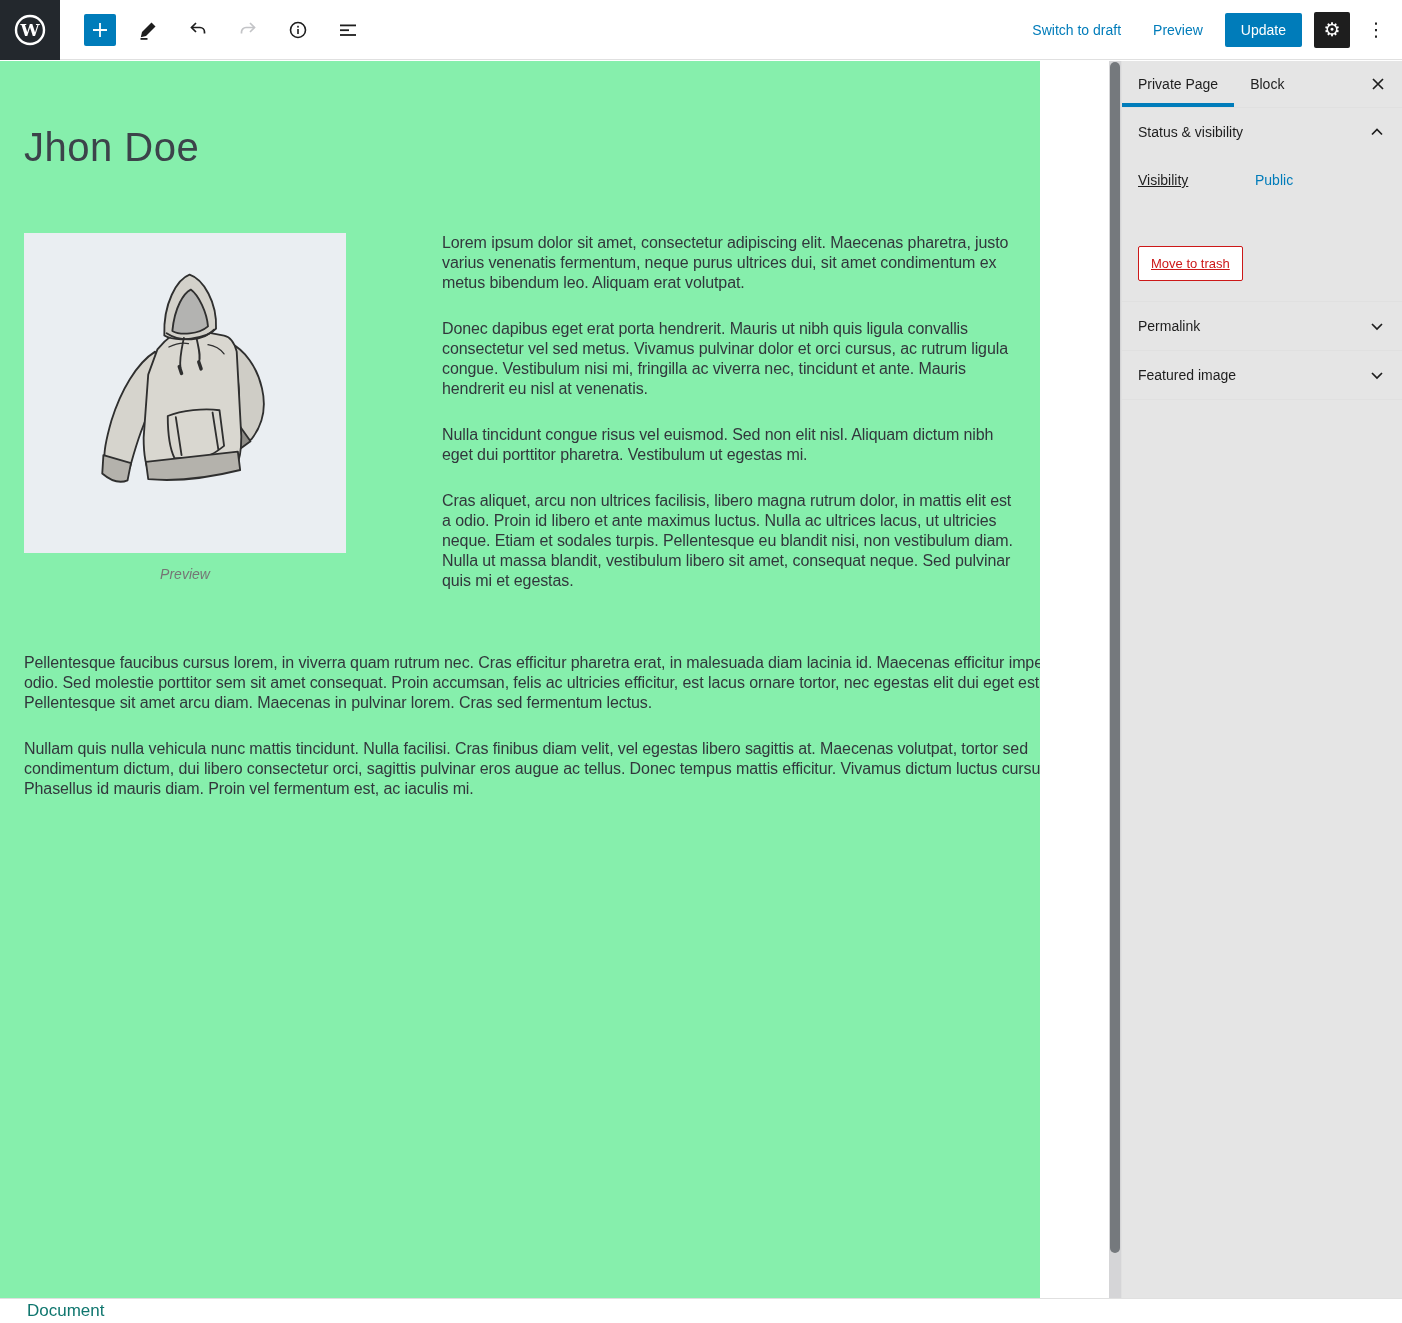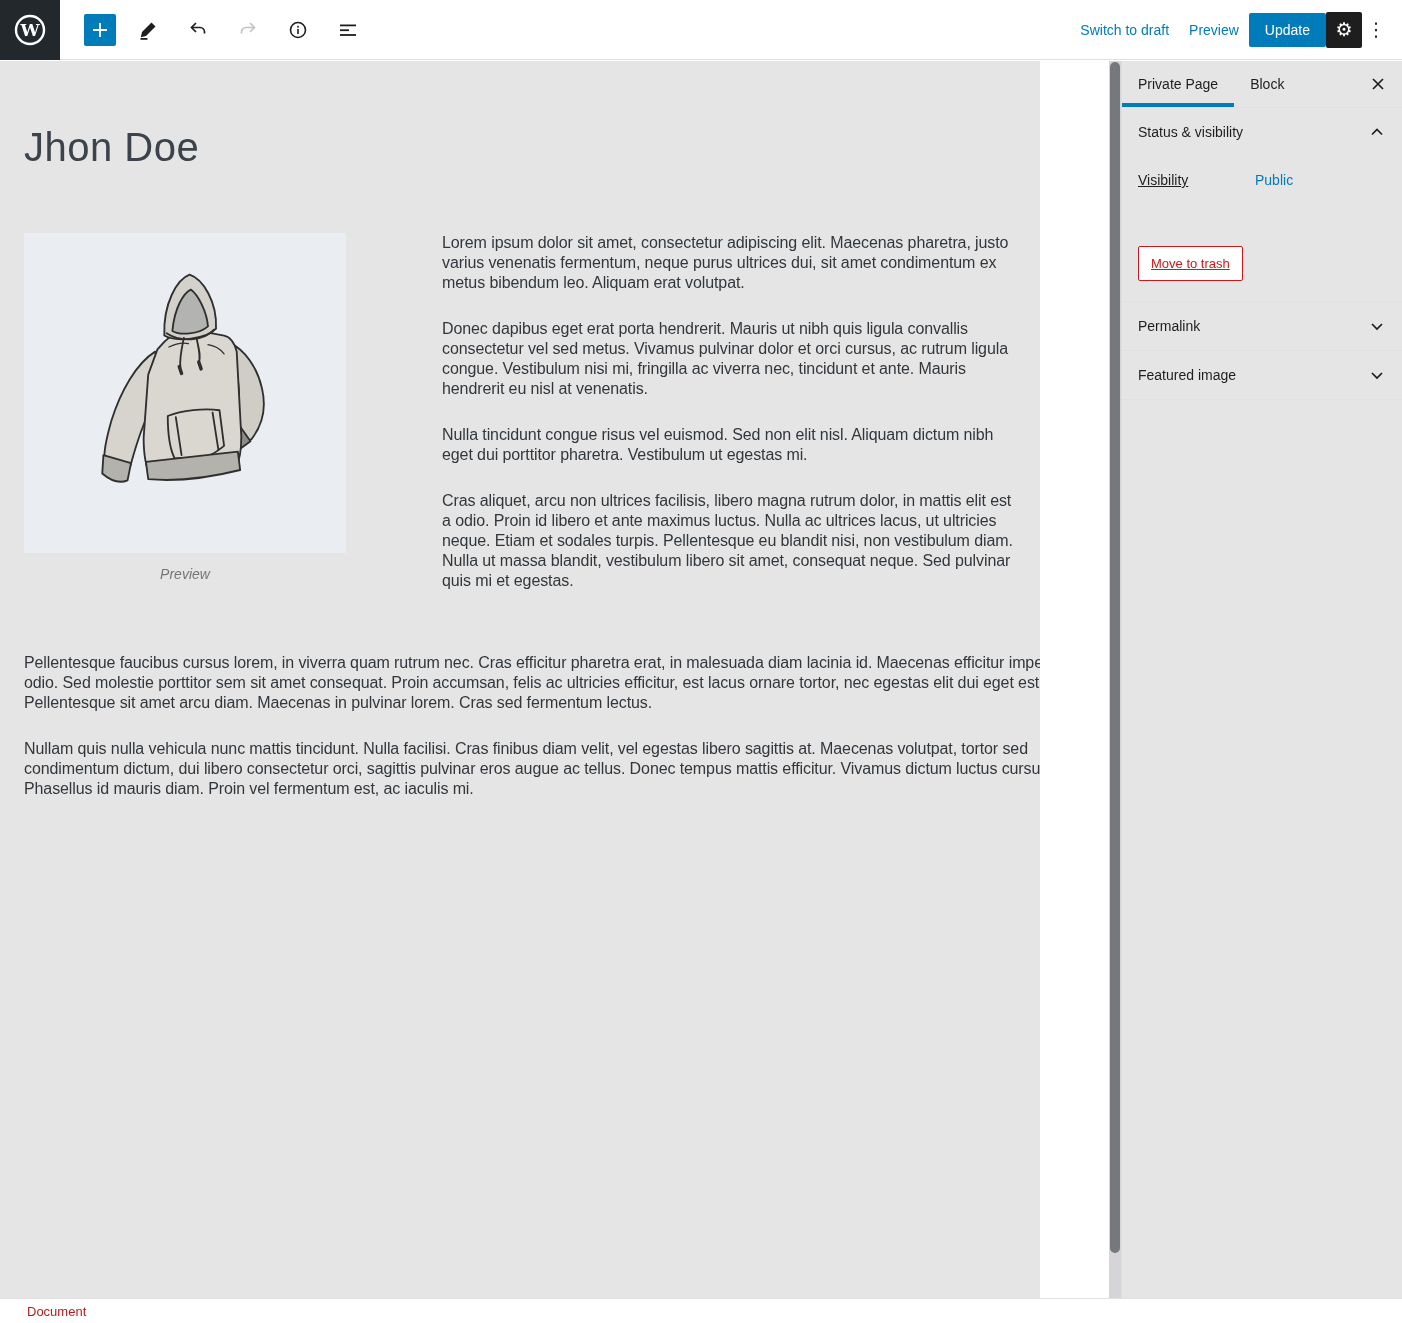--- a/index.html
+++ b/index.html
@@ -23,42 +23,42 @@
   .tools-left{ display:flex; align-items:center; gap:14px; margin-left:24px; }
   .add-btn{
     width:32px; height:32px; background:#007cba; border:none; border-radius:2px;
     color:#fff; display:flex; align-items:center; justify-content:center; cursor:pointer;
   }
   .icon-btn{
     width:36px; height:36px; background:transparent; border:none; border-radius:2px;
     display:flex; align-items:center; justify-content:center; cursor:pointer; color:#1e1e1e;
   }
   .icon-btn.disabled{ color:#c3c4c7; }
-  .tools-right{ margin-left:auto; display:flex; align-items:center; gap:0; padding-right:12px; }
+  .tools-right{ margin-left:auto; display:flex; align-items:center; gap:12px; padding-right:12px; }
   .text-link{
     background:none; border:none; color:#007cba; font-size:14px; padding:6px 10px;
     cursor:pointer; font-family:inherit;
   }
   .update-btn{
     background:#007cba; color:#fff; border:none; border-radius:2px;
     font-size:14px; padding:9px 16px; cursor:pointer; font-family:inherit;
   }
   .gear-btn{
     width:36px; height:36px; background:#1e1e1e; color:#fff; border:none; border-radius:2px;
     display:flex; align-items:center; justify-content:center; cursor:pointer; font-size:19px;
   }
   .dots-btn{
     width:28px; height:36px; background:none; border:none; color:#1e1e1e;
     font-size:19px; cursor:pointer; display:flex; align-items:center; justify-content:center;
   }
 
   
   .editor{
     position:absolute; top:61px; left:0; width:1040px; height:1237px;
-    background:#e5e5e5; overflow:hidden;
+    background:#86efac; overflow:hidden;
   }
   .post-title{
     margin:64px 24px 0 24px; font-size:40px; font-weight:300; color:#3c434a;
     letter-spacing:.5px; cursor:text;
   }
   .media-row{ display:flex; align-items:flex-start; margin:63px 24px 0 24px; }
   .figure-col{ width:322px; flex:0 0 322px; }
   .image-block{
     width:322px; height:320px; background:#eaeef2;
     display:flex; align-items:center; justify-content:center; cursor:pointer;
@@ -123,21 +123,21 @@
     margin-top:48px; background:#fff; color:#cc1818; border:1px solid #cc1818;
     border-radius:2px; font-size:13px; padding:9px 12px; cursor:pointer; font-family:inherit;text-decoration:underline;
   }
 
   
   .footer{
     position:absolute; left:0; bottom:0; width:1402px; height:25px;
     border-top:1px solid #e0e0e0; background:#fff; display:flex; align-items:center;
   }
   .footer-crumb{
-    background:none; border:none; font-size:13px; color:#b91c1c; margin-left:27px;
+    background:none; border:none; font-size:17px; color:#0f766e; margin-left:27px;
     cursor:pointer; font-family:inherit; padding:0;
   }
 
   svg{ display:block; }
 </style>
 </head>
 <body>
 
 <header class="topbar">
   <div class="wp-logo">

